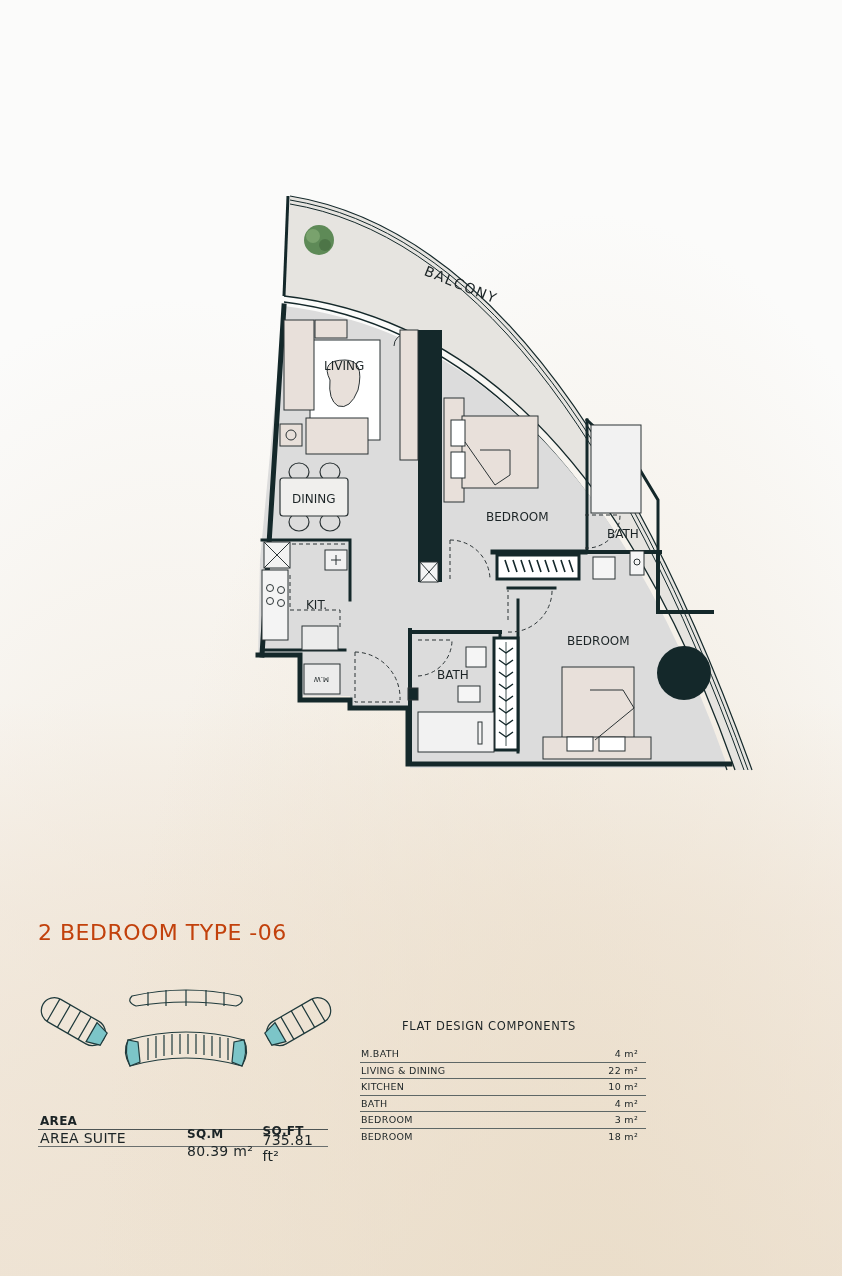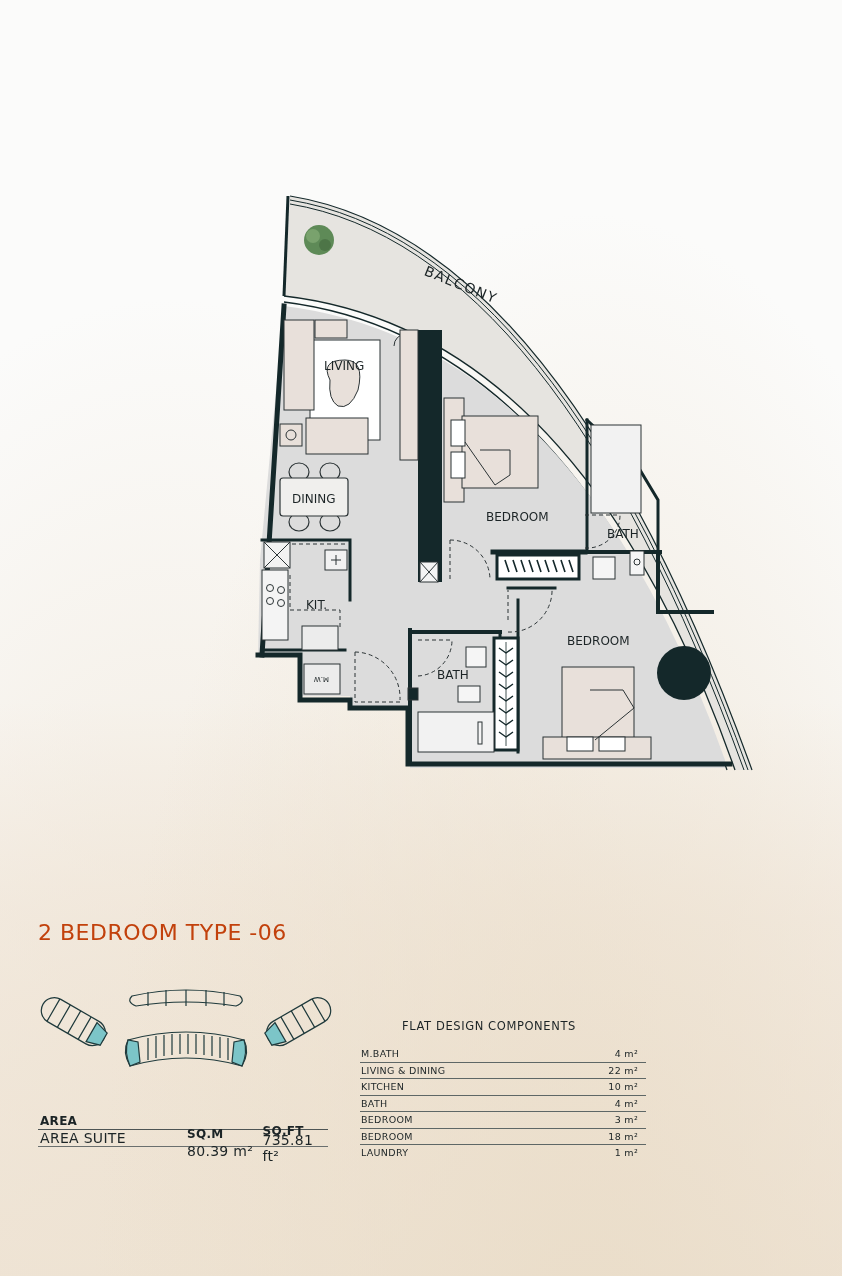--- a/index.html
+++ b/index.html
@@ -233,17 +233,13 @@
       <span>4 m²</span>
     </div>
   <div class="row">
       <span>BEDROOM</span>
       <span>3 m²</span>
     </div>
   <div class="row">
       <span>BEDROOM</span>
       <span>18 m²</span>
     </div>
-  <div class="row">
-      <span>LAUNDRY</span>
-      <span>1 m²</span>
-    </div>
 </div>
 
 </body></html>

